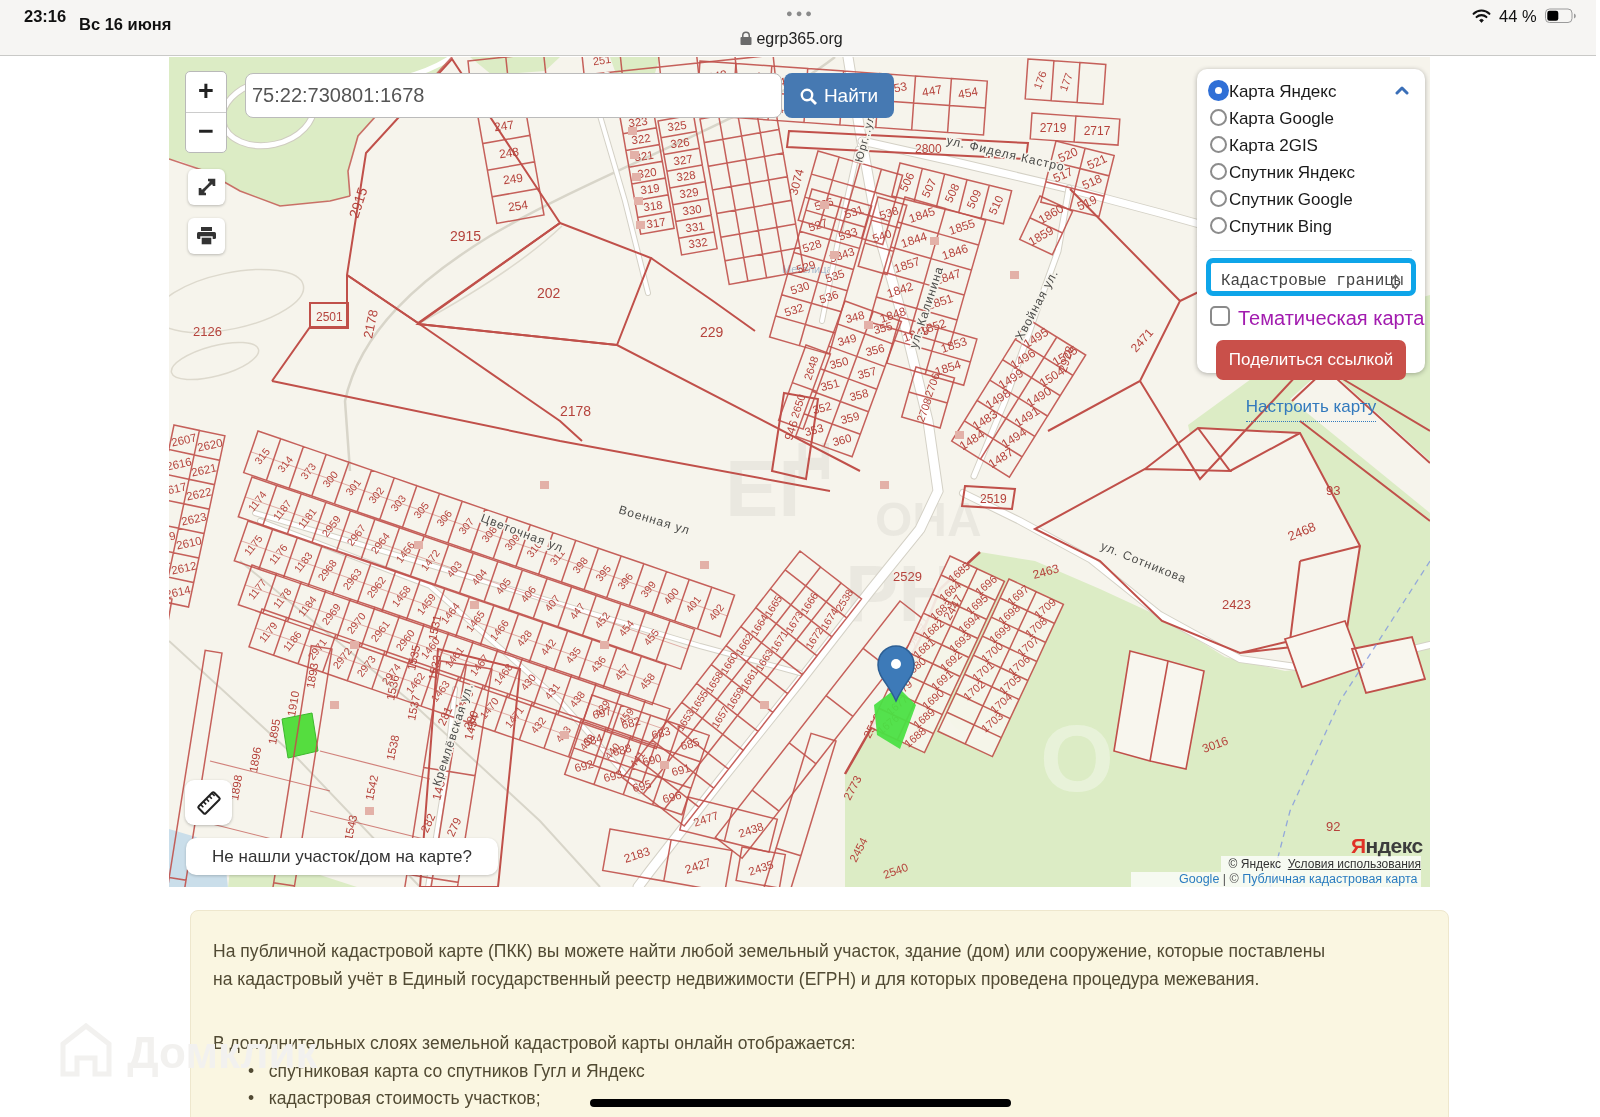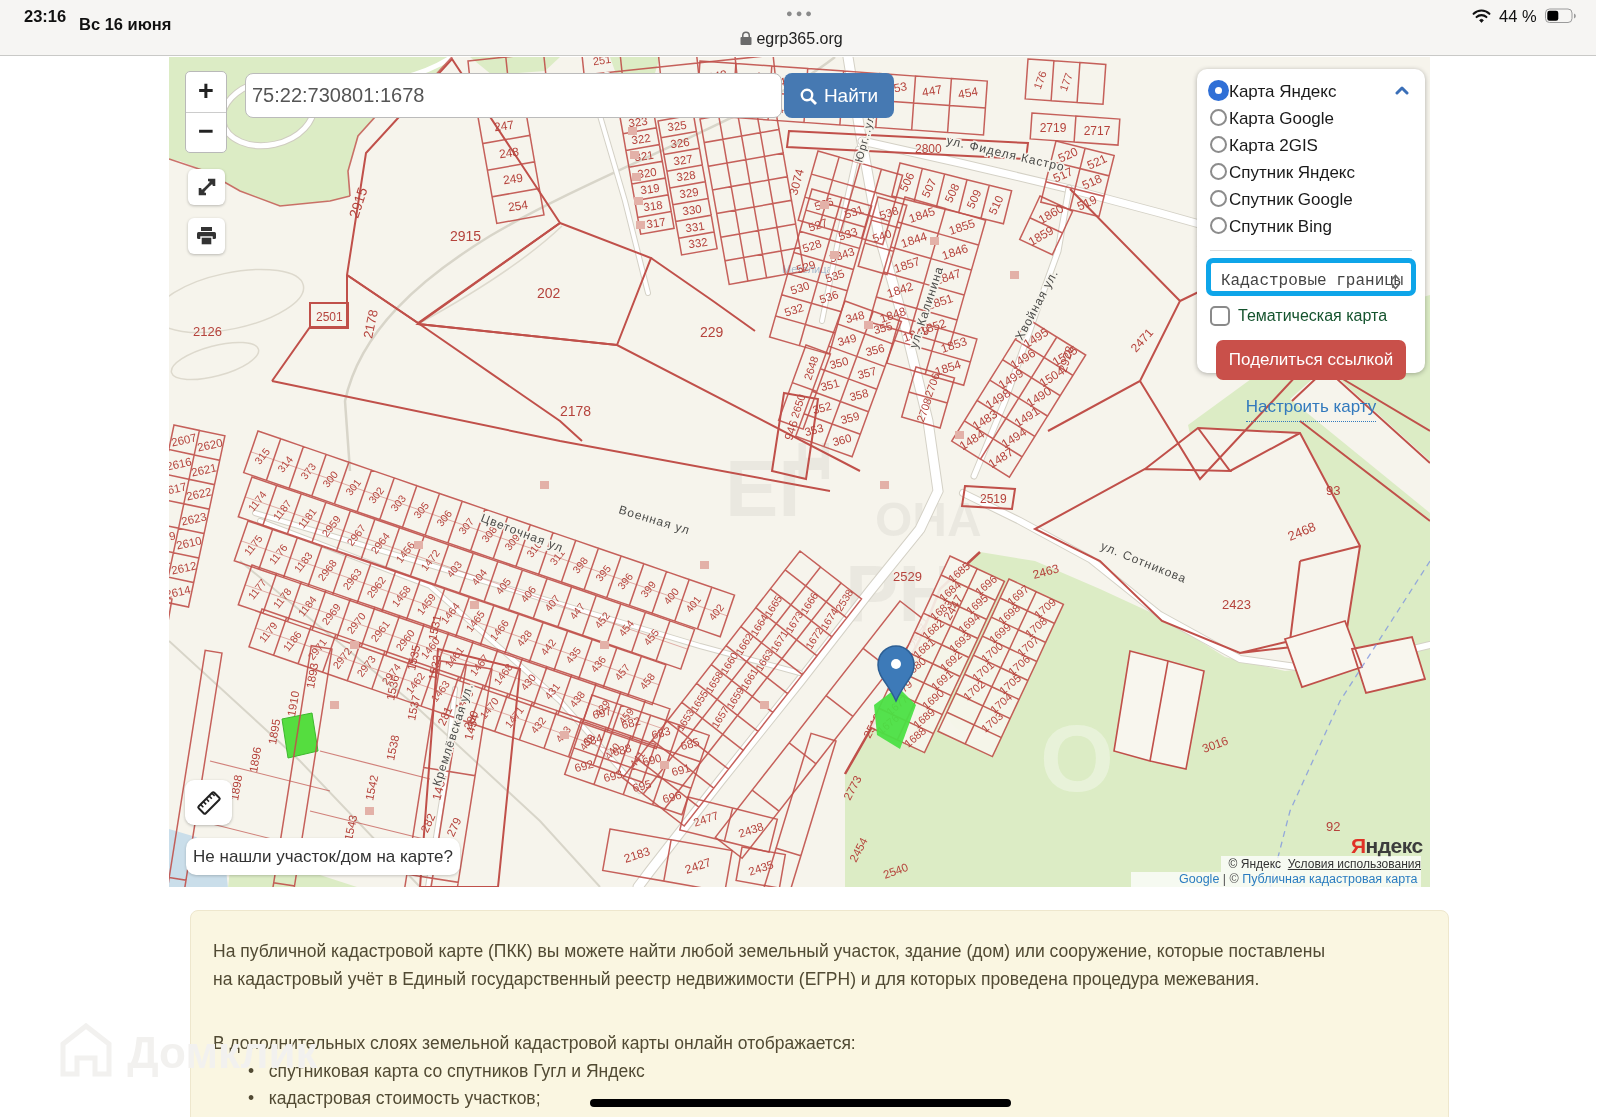--- a/index.html
+++ b/index.html
@@ -26,26 +26,26 @@
   border-radius:10px; box-shadow:0 1px 5px rgba(0,0,0,0.3); z-index:6;margin-left:9px; }
 .radio { position:absolute; left:13px; width:17px; height:17px; border:2px solid #8c8c8c; border-radius:50%; background:#fff; }
 .radio.sel { border:none; background:#2f6fd6; width:21px; height:21px; margin:-2px 0 0 -2px; }
 .radio.sel::after { content:""; position:absolute; left:7px; top:7px; width:7px; height:7px; border-radius:50%; background:#fff; }
 .rlab { position:absolute; left:32px; font-size:17px; color:#1a1a1a; }
 .chev { position:absolute; right:16px; top:12px; width:14px; height:14px; }
 .sep { position:absolute; left:13px; right:13px; top:181px; height:1px; background:#ddd; }
 .select { position:absolute; left:9px; top:189px; width:210px; height:38px; border:5px solid #0ea5e9;
   border-radius:7px; font-size:16px; color:#444; line-height:36px; padding-left:10px;font-family:Liberation Mono, monospace; }
 .cb { position:absolute; left:13px; top:237px; width:20px; height:20px; border:2px solid #8a8a8a; border-radius:5px; }
-.cblab { position:absolute; left:41px; top:238px; font-size:16px; color:#14532d; }
+.cblab { position:absolute; left:41px; top:238px; font-size:20px; color:#a21caf; }
 .share { position:absolute; left:19px; top:271px; width:190px; height:40px; background:#c9504a;
   border-radius:7px; color:#fff; font-size:17px; text-align:center; line-height:40px; }
 .cfg { position:absolute; left:0; right:0; top:328px; text-align:center; font-size:17px; color:#3279bd; }
 .cfg span { border-bottom:1.5px dotted #3279bd; padding-bottom:5px; }
-.notfound { position:absolute; left:186px; top:838px; width:274px; height:37px; background:#fff;
+.notfound { position:absolute; left:186px; top:838px; width:312px; height:37px; background:#fff;
   border-radius:10px; z-index:5; font-size:17px; color:#333; line-height:37px; text-align:center;
   box-shadow:0 1px 3px rgba(0,0,0,0.2); }
 .attr1 { position:absolute; left:1221px; top:856px; width:200px; height:16px; z-index:5;
   background:rgba(255,255,255,0.75); font-size:12px; color:#333; text-align:right; line-height:16px; white-space:nowrap; }
 .attr2 { position:absolute; left:1131px; top:872px; width:290px; height:15px; z-index:5;
   background:rgba(255,255,255,0.75); font-size:12.5px; line-height:14px; text-align:right; color:#555; white-space:nowrap; }
 .attr2 a { color:#2a7cc0; text-decoration:none; }
 .ylogo { position:absolute; left:1351px; top:834px; z-index:5; font-size:21px; font-weight:bold; color:#3c3c3c; letter-spacing:-0.5px; }
 .ylogo span { color:#e03226; }
 .beige { position:absolute; left:190px; top:910px; width:1259px; height:230px; background:#faf6e1;

